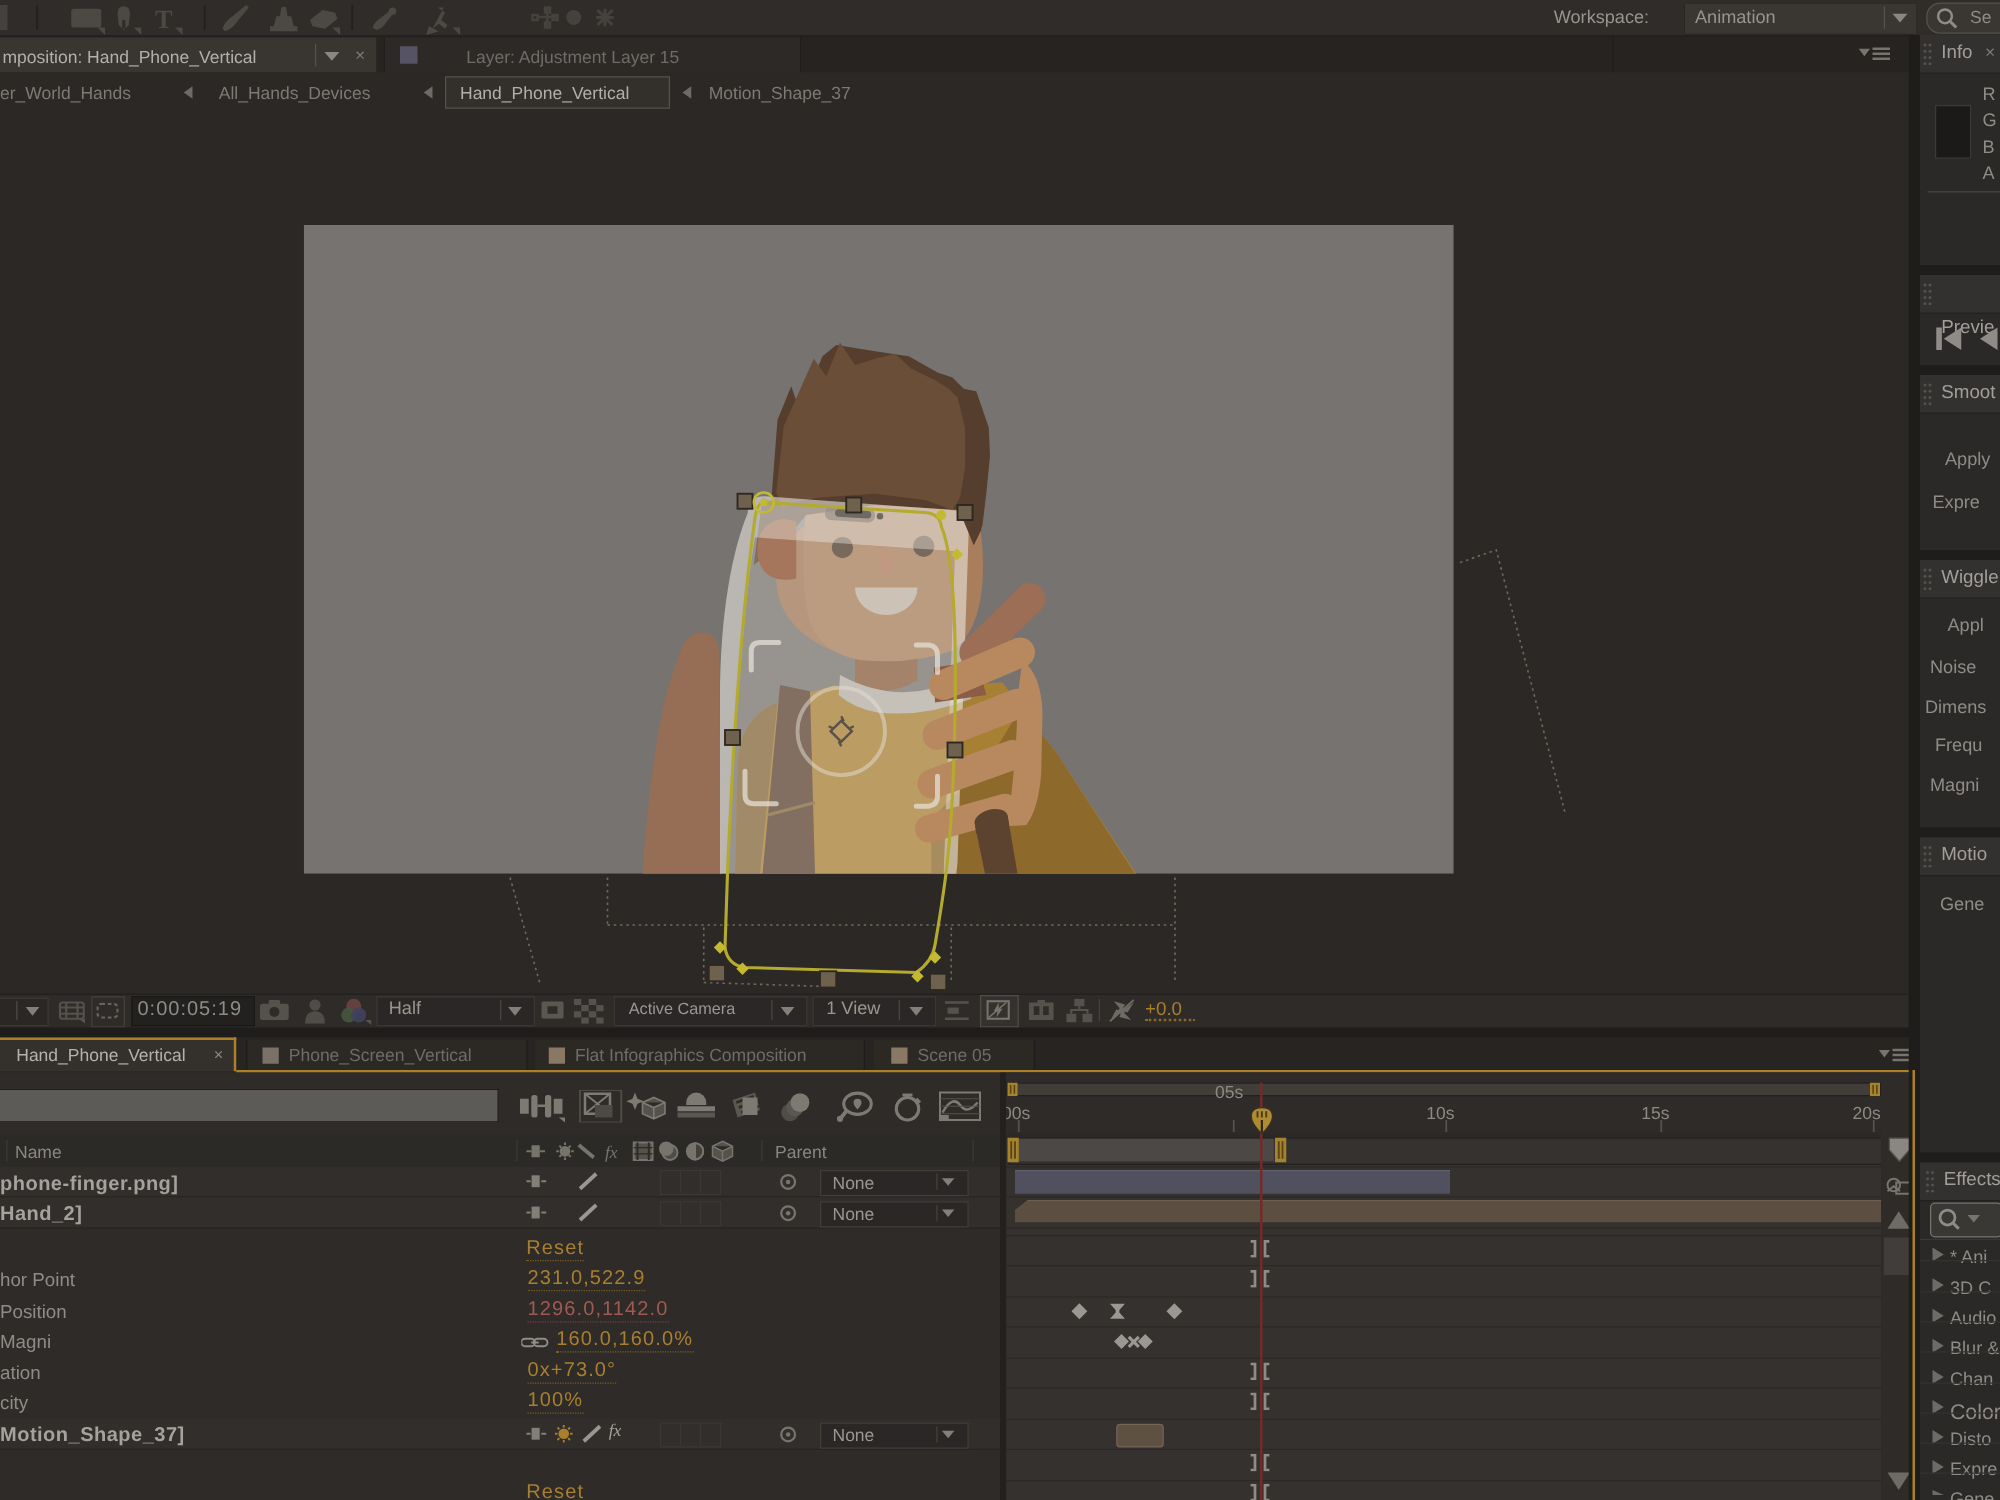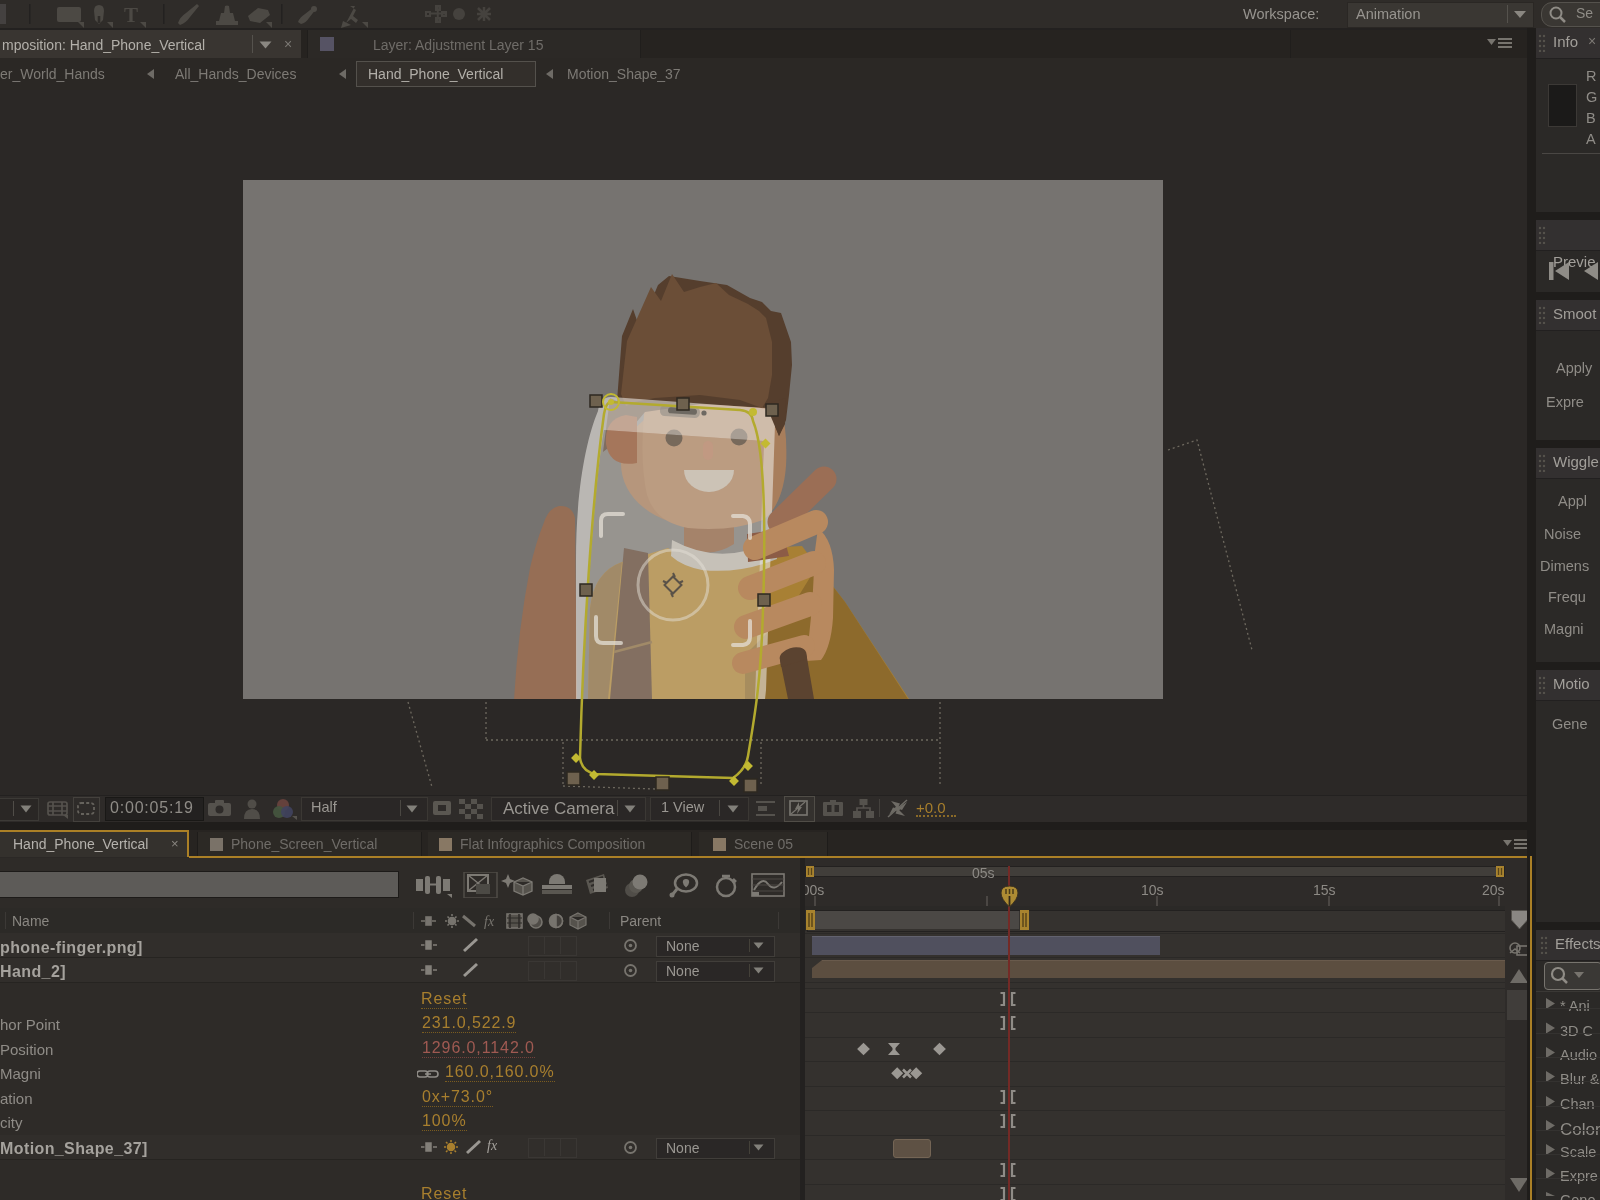--- a/index.html
+++ b/index.html
@@ -260,21 +260,21 @@
         <rect x="12" y="0" width="6" height="5"></rect>
     <rect x="6" y="5" width="6" height="5"></rect>
         <rect x="18" y="5" width="6" height="5"></rect>
     <rect x="0" y="10" width="6" height="5"></rect>
         <rect x="12" y="10" width="6" height="5"></rect>
     <rect x="6" y="15" width="6" height="5"></rect>
         <rect x="18" y="15" width="6" height="5"></rect>
   </g>
 </svg>
 <div class="abs" style="left:491px;top:797px;width:153px;height:22px;background:#2a2726;border:1px solid #3b3834;"></div>
-<div class="txt" style="left:503px;top:799px;font-size:17px;color:#9a9792;">Active Camera</div>
+<div class="txt" style="left:503px;top:799px;font-size:13px;color:#9a9792;">Active Camera</div>
 <div class="abs" style="left:617px;top:800px;width:1px;height:16px;background:#4a4742;"></div>
 <svg class="abs" style="left:624px;top:805px;" width="12" height="8">
       <path d="M0.5,0.5 L11.5,0.5 L6,7.5 Z" fill="#82807a"></path>
     </svg>
 <div class="abs" style="left:650px;top:797px;width:97px;height:22px;background:#2a2726;border:1px solid #3b3834;"></div>
 <div class="txt" style="left:661px;top:799px;font-size:14.5px;color:#9a9792;">1 View</div>
 <div class="abs" style="left:719px;top:800px;width:1px;height:16px;background:#4a4742;"></div>
 <svg class="abs" style="left:727px;top:805px;" width="12" height="8">
       <path d="M0.5,0.5 L11.5,0.5 L6,7.5 Z" fill="#82807a"></path>
     </svg>
@@ -775,21 +775,21 @@
   <path d="M12,12 L17,17" stroke="#8f8c86" stroke-width="2.5"></path>
   <path d="M24,6 L34,6 L29,12 Z" fill="#77746e"></path>
 </svg>
 <div class="abs" style="left:1536px;top:991px;width:64px;height:1px;background:#3a3835;"></div>
 <div class="txt" style="left:1560px;top:998px;font-size:14.5px;color:#8f8c87;">* Ani</div>
 <div class="txt" style="left:1560px;top:1023px;font-size:14.5px;color:#8f8c87;">3D C</div>
 <div class="txt" style="left:1560px;top:1047px;font-size:14.5px;color:#8f8c87;">Audio</div>
 <div class="txt" style="left:1560px;top:1071px;font-size:14.5px;color:#8f8c87;">Blur &amp;</div>
 <div class="txt" style="left:1560px;top:1096px;font-size:14.5px;color:#8f8c87;">Chan</div>
 <div class="txt" style="left:1560px;top:1120px;font-size:17px;color:#8f8c87;">Color</div>
-<div class="txt" style="left:1560px;top:1144px;font-size:14.5px;color:#8f8c87;">Scale</div>
+<div class="txt" style="left:1560px;top:1144px;font-size:14.5px;color:#8f8c87;">Disto</div>
 <div class="txt" style="left:1560px;top:1168px;font-size:14.5px;color:#8f8c87;">Expre</div>
 <div class="txt" style="left:1560px;top:1192px;font-size:14.5px;color:#8f8c87;">Gene</div>
 <svg class="abs" style="left:1545px;top:996px;" width="12" height="200">
   <g fill="#6e6b66">
     <path d="M1,2 L10,7.5 L1,13 Z"></path>
         <path d="M1,26.5 L10,32 L1,37.5 Z"></path>
     <path d="M1,51 L10,56.5 L1,62 Z"></path>
         <path d="M1,75 L10,80.5 L1,86 Z"></path>
     <path d="M1,100 L10,105.5 L1,111 Z"></path>
         <path d="M1,124 L10,129.5 L1,135 Z"></path>

